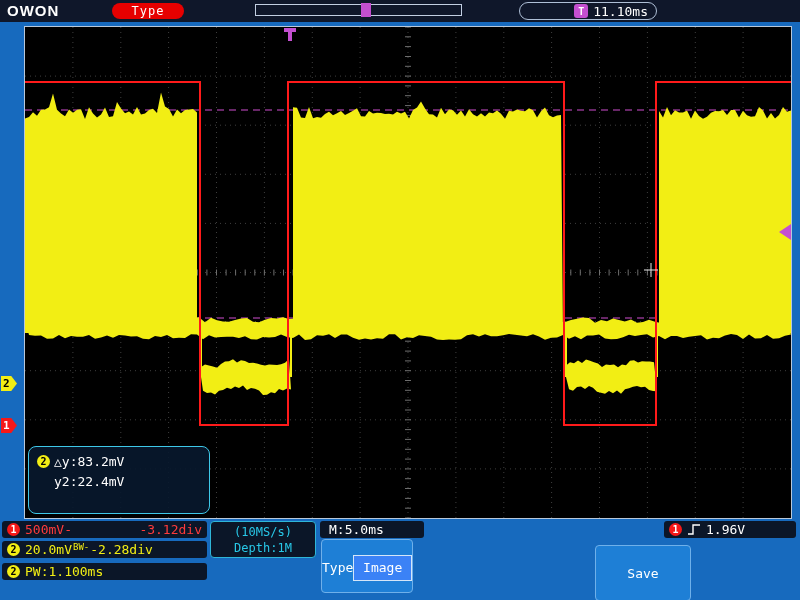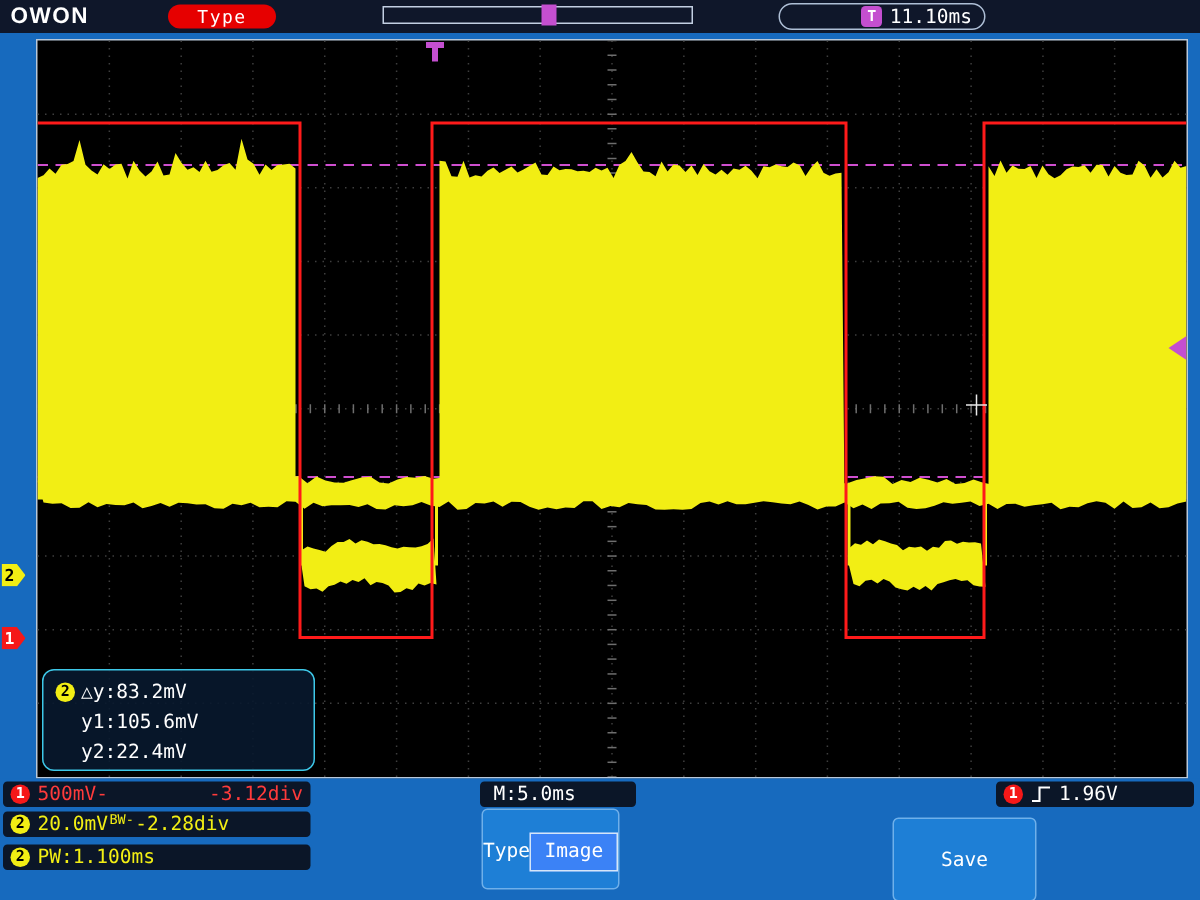--- a/index.html
+++ b/index.html
@@ -274,23 +274,20 @@
 
 <div class="abs ch-badge ch2">2</div>
 <div class="abs ch-badge ch1">1</div>
 
 <div class="abs measure-box">
   <div class="measure-row">
     <span class="badge yellow">2</span>
     <span>△y:83.2mV</span>
   </div>
   <div class="measure-row indent">
-    <span>y1:105.6mV</span>
-  </div>
-  <div class="measure-row indent">
     <span>y2:22.4mV</span>
   </div>
 </div>
 
 <div class="abs bottombar">
 
   <div class="darkbox" style="left:2px;top:2px;width:205px;height:17px;">
     <span class="badge red">1</span>
     <span class="txt-red">500mV-</span>
     <span class="txt-red push">-3.12div</span>
@@ -301,20 +298,24 @@
     <span class="txt-yellow" style="margin-right:-4px;">20.0mV</span>
     <span class="txt-yellow bw-small" style="margin-right:-4px;">BW-</span>
     <span class="txt-yellow">-2.28div</span>
   </div>
 
   <div class="darkbox" style="left:2px;top:44px;width:205px;height:17px;">
     <span class="badge yellow">2</span>
     <span class="txt-yellow">PW:1.100ms</span>
   </div>
 
+  <div class="samplebox" style="position:absolute;">
+    <span>(10MS/s)</span>
+    <span>Depth:1M</span>
+  </div>
 
   <div class="darkbox" style="left:320px;top:2px;width:104px;height:17px;">
     <span class="txt-white" style="padding-left:4px;">M:5.0ms</span>
   </div>
 
   <div class="darkbox" style="left:664px;top:2px;width:132px;height:17px;">
     <span class="badge red">1</span>
     <svg width="14" height="13" viewBox="0 0 14 13">
       <polyline points="1,11 6,11 6,2 13,2" fill="none" stroke="#ffffff" stroke-width="1.4"></polyline>
     </svg>

